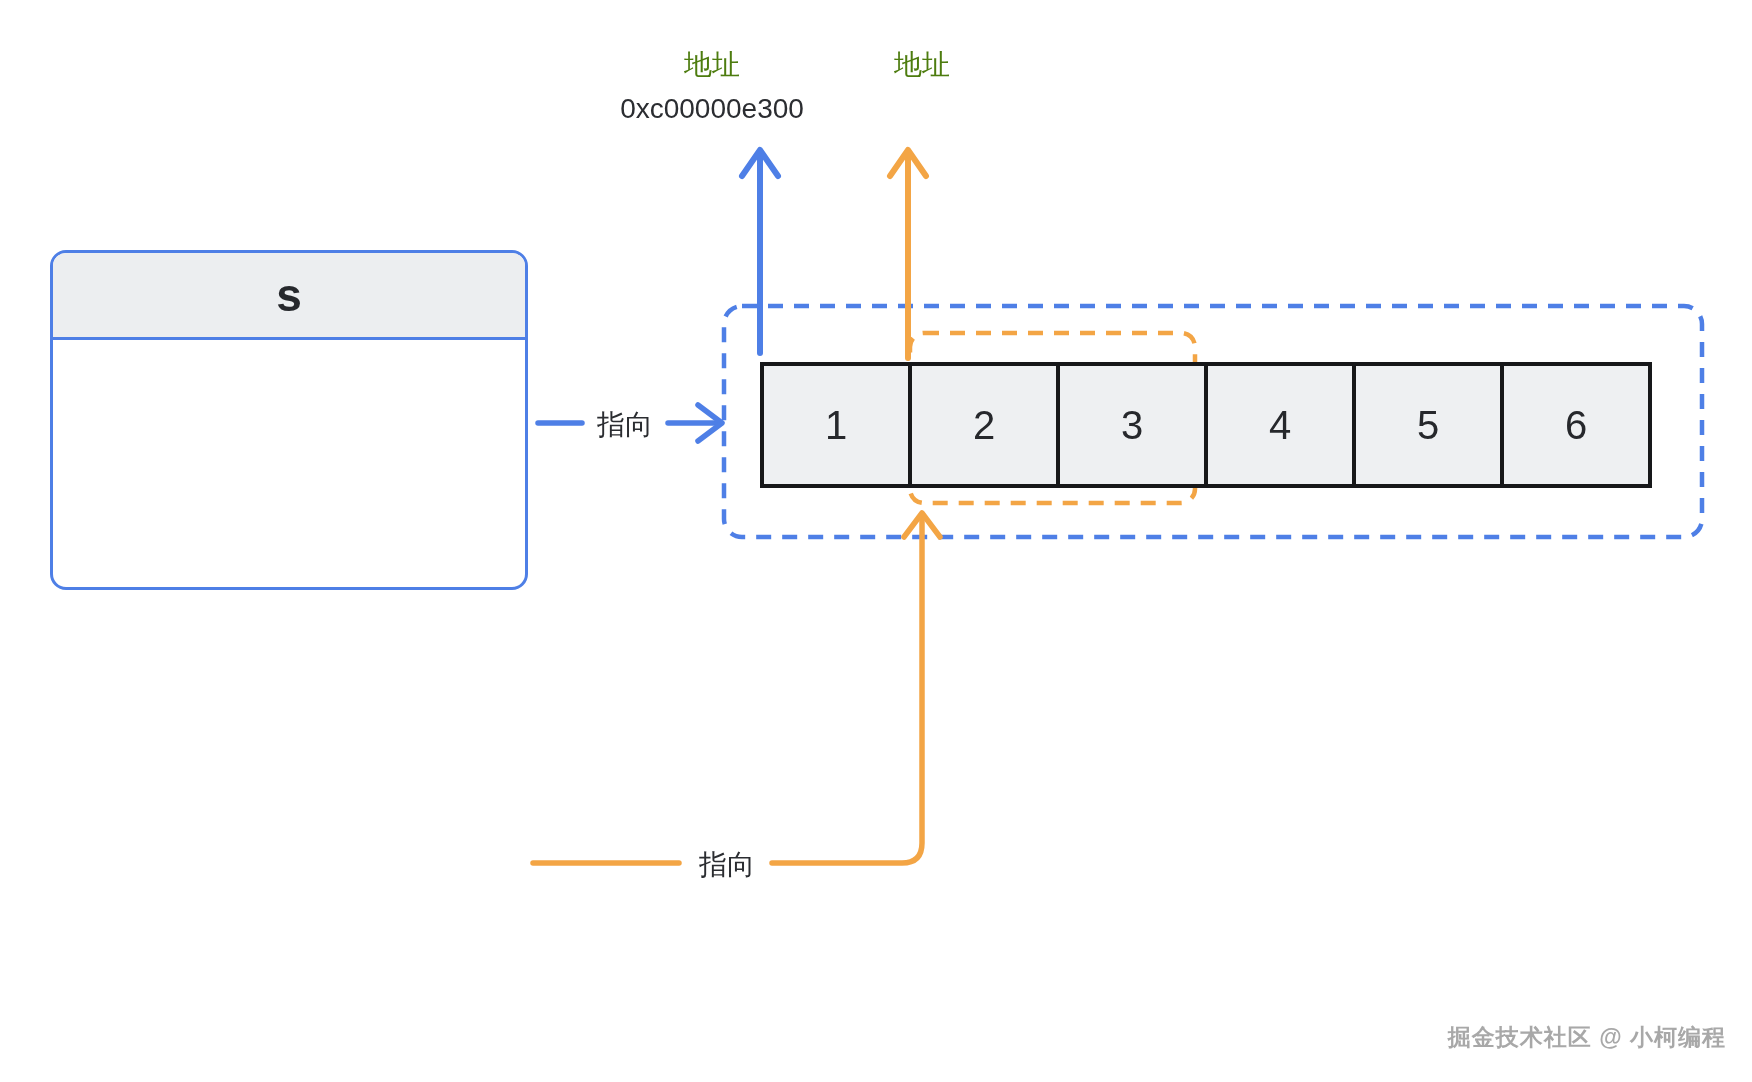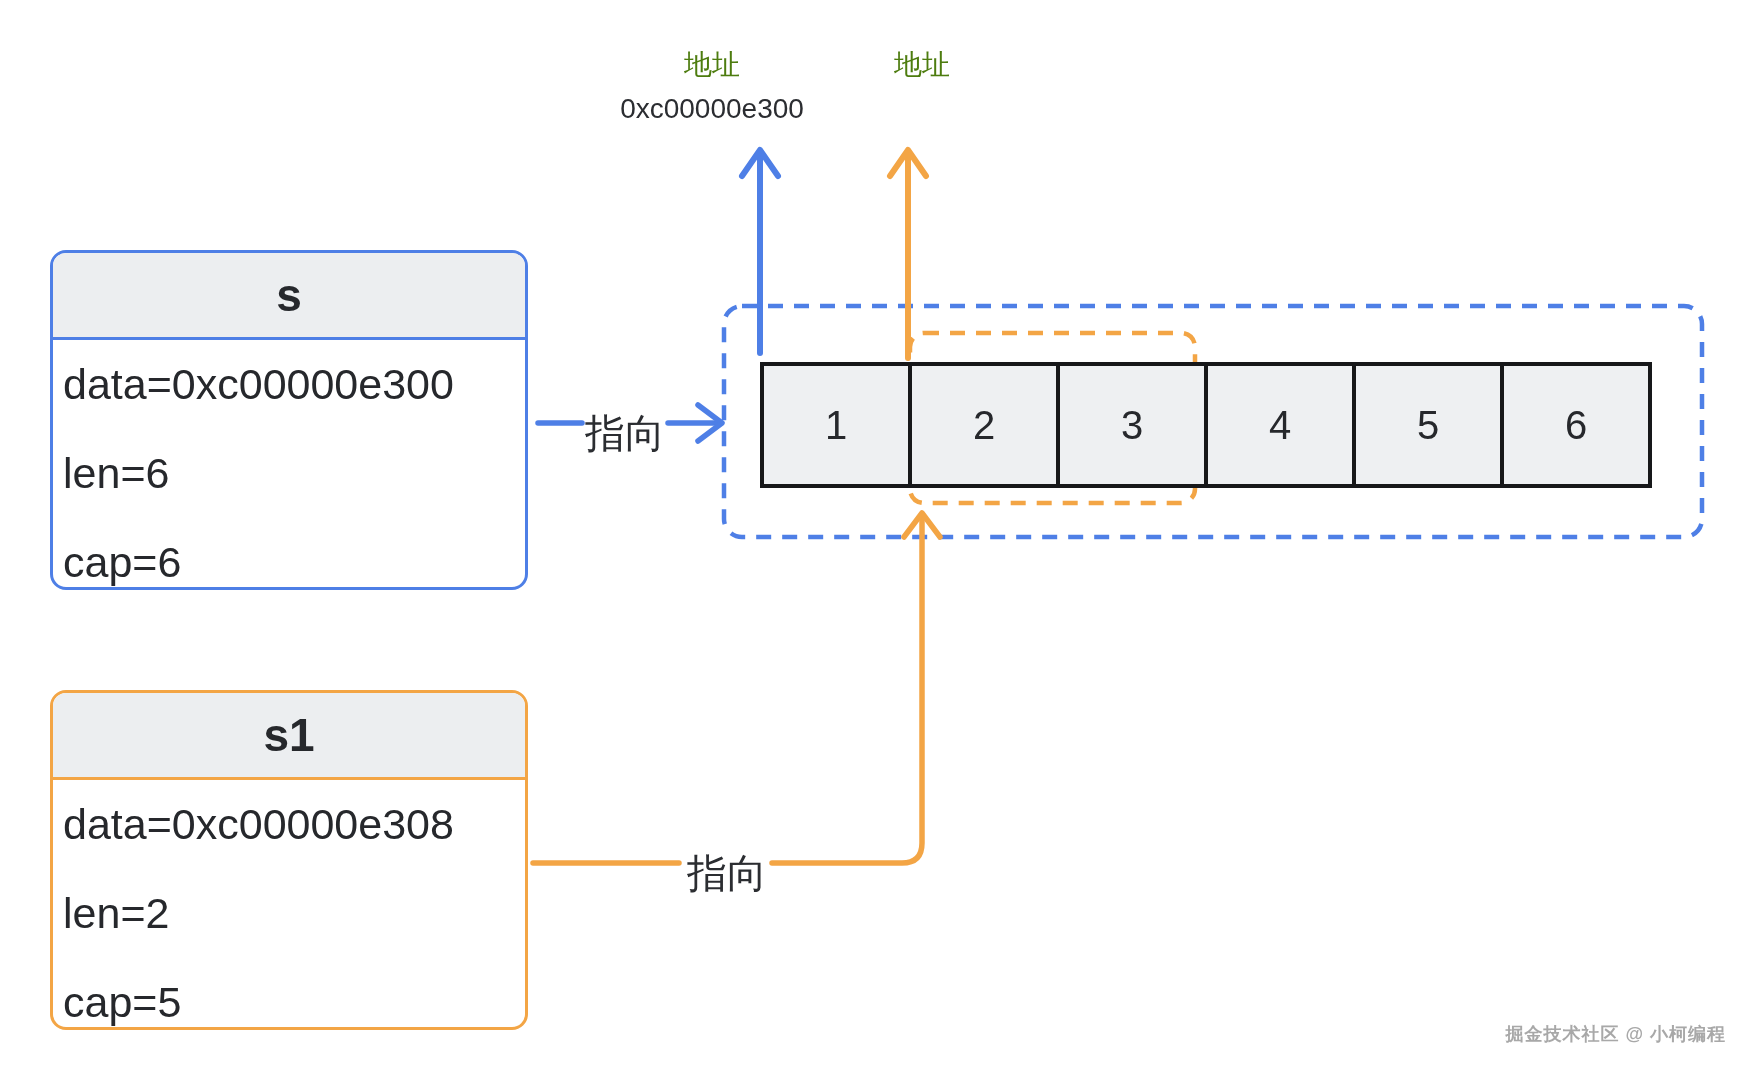--- a/index.html
+++ b/index.html
@@ -32,69 +32,56 @@
   
   .addr { position:absolute; top:46px; width:320px; text-align:center; z-index:2; }
   #addr-1 { left:552px; }
   #addr-2 { left:762px; }
   .addr-caption { display:block; font-size:28px; color:#4d7c0f; margin-bottom:9px; }
   .addr-value   { display:block; font-size:28px; color:#2b2d31; }
 
   
   .pointer-label {
     position:absolute; width:96px; text-align:center;
-    font-size:40px; color:#2b2d31; z-index:2;
+    font-size:28px; color:#2b2d31; z-index:2;
   }
   #pointer-label-s  { left:577px; top:406px; }
   #pointer-label-s1 { left:679px; top:846px; }
 
   
   .array { position:absolute; left:760px; top:362px; display:flex; z-index:2; }
   .cell {
     width:152px; height:126px; box-sizing:border-box;
     border:4px solid #17181a; background:#eef0f2; margin-left:-4px;
     display:flex; align-items:center; justify-content:center;
     font-size:40px; color:#26282c;
   }
   .cell:first-child { margin-left:0; }
 
   
   .watermark {
     position:absolute; right:26px; top:1022px; z-index:2;
-    font-size:18px; font-weight:bold; color:#a8a8a8;
+    font-size:23px; font-weight:bold; color:#a8a8a8;
     text-shadow:1px 1px 0 #ffffff; letter-spacing:1px; white-space:nowrap;
   }
 </style>
 </head>
 <body>
 
 <div id="canvas">
 
   <svg id="svg-under" class="layer">
     <rect x="724" y="306" width="978" height="231" rx="18" fill="none" stroke="#4e7fe6" stroke-width="4.5" stroke-dasharray="15 11"></rect>
     <rect x="910" y="333" width="285" height="170" rx="14" fill="none" stroke="#f3a545" stroke-width="4.5" stroke-dasharray="15 11"></rect>
   </svg>
 
   <div class="sbox" id="s-box">
     <div class="sbox-header">s</div>
-    <div class="sbox-body">
-      <div class="sbox-row">data=0xc00000e300</div>
-      <div class="sbox-row">len=6</div>
-      <div class="sbox-row">cap=6</div>
-    </div>
   </div>
 
-  <div class="sbox" id="s1-box">
-    <div class="sbox-header">s1</div>
-    <div class="sbox-body">
-      <div class="sbox-row">data=0xc00000e308</div>
-      <div class="sbox-row">len=2</div>
-      <div class="sbox-row">cap=5</div>
-    </div>
-  </div>
 
   <div class="addr" id="addr-1">
     <span class="addr-caption">地址</span>
     <span class="addr-value">0xc00000e300</span>
   </div>
   <div class="addr" id="addr-2">
     <span class="addr-caption">地址</span>
   </div>
 
   <div class="pointer-label" id="pointer-label-s">指向</div>

